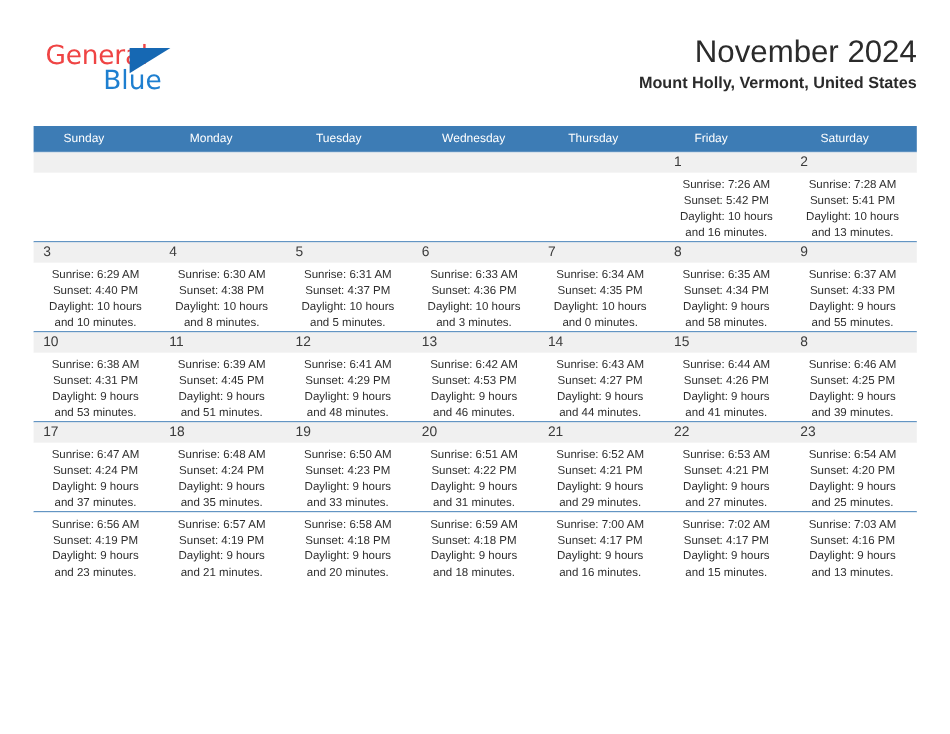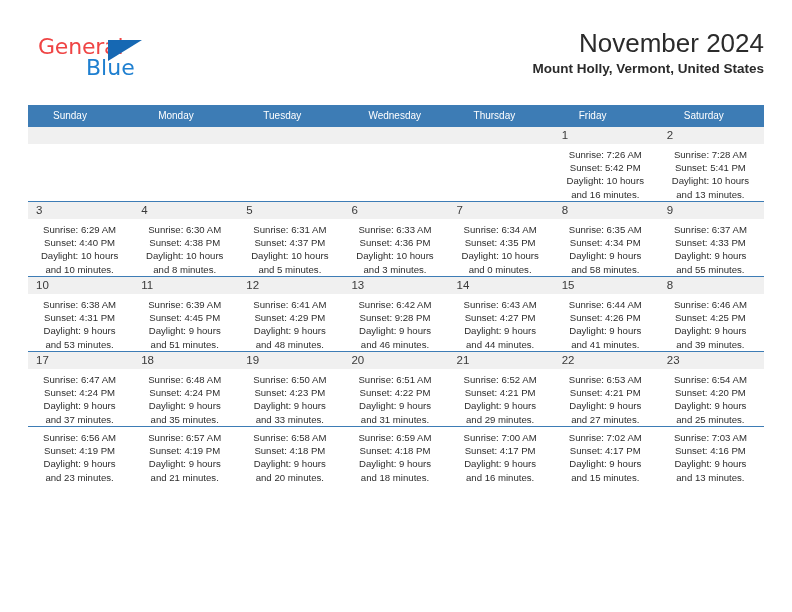--- a/index.html
+++ b/index.html
@@ -312,21 +312,21 @@
           <div>and 51 minutes.</div>
         </div>
         <div class="body-cell">
           <div>Sunrise: 6:41 AM</div>
           <div>Sunset: 4:29 PM</div>
           <div>Daylight: 9 hours</div>
           <div>and 48 minutes.</div>
         </div>
         <div class="body-cell">
           <div>Sunrise: 6:42 AM</div>
-          <div>Sunset: 9:28 PM</div>
+          <div>Sunset: 4:53 PM</div>
           <div>Daylight: 9 hours</div>
           <div>and 46 minutes.</div>
         </div>
         <div class="body-cell">
           <div>Sunrise: 6:43 AM</div>
           <div>Sunset: 4:27 PM</div>
           <div>Daylight: 9 hours</div>
           <div>and 44 minutes.</div>
         </div>
         <div class="body-cell">

